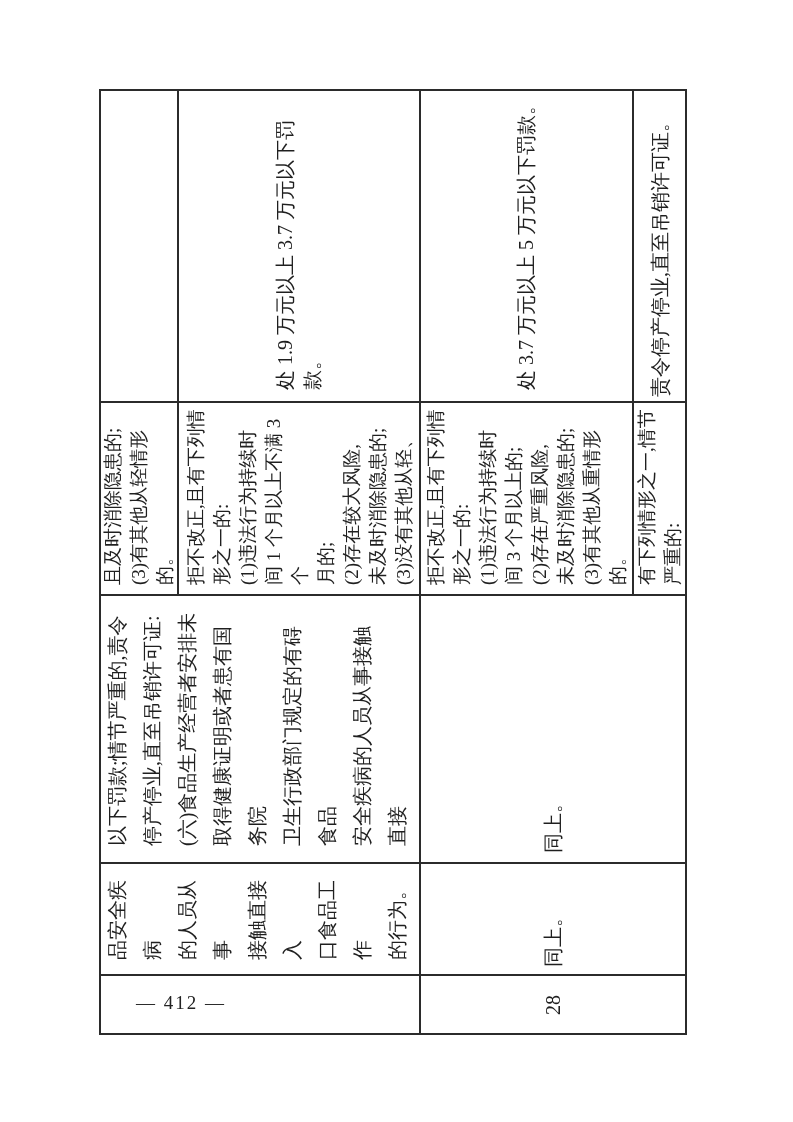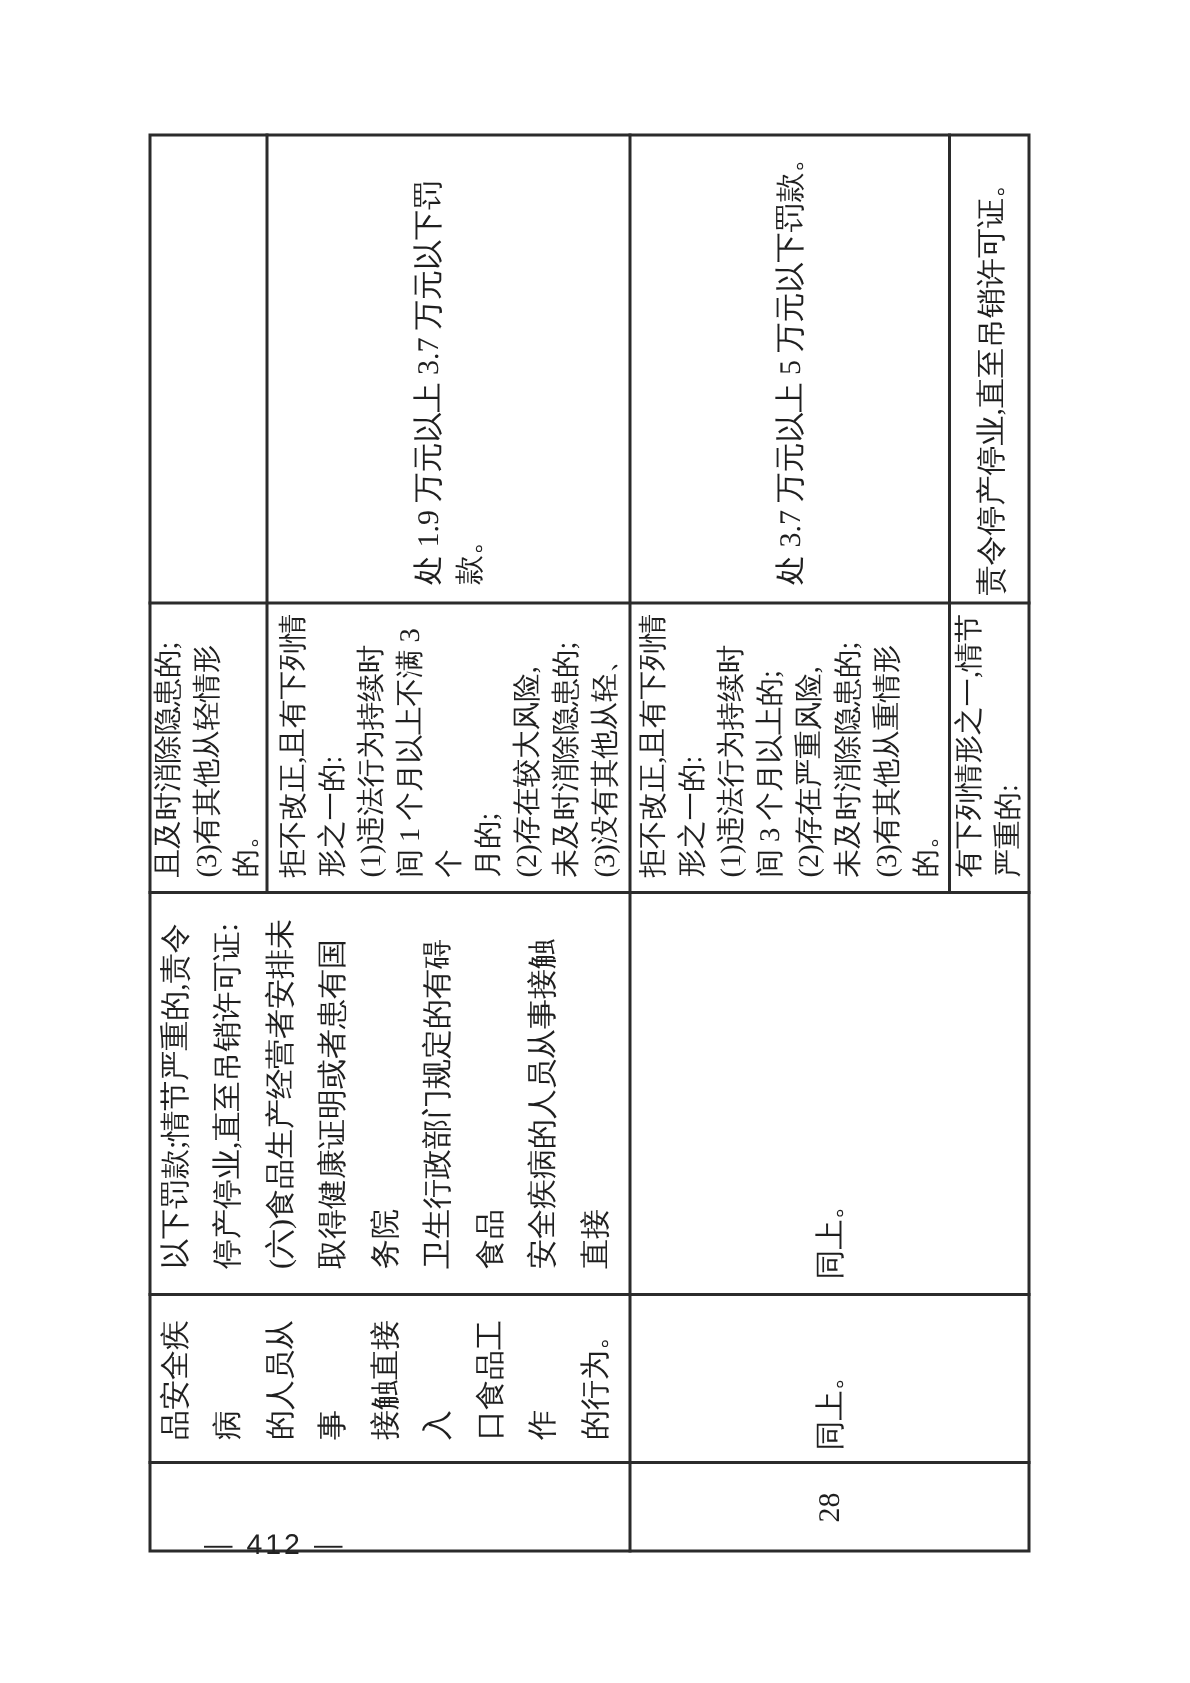--- a/index.html
+++ b/index.html
@@ -58,25 +58,25 @@
   .pen-r1  { left: 633px; top: 0;     width: 313px; height: 79px; }
   .pen-r2  { left: 633px; top: 79px;  width: 313px; height: 242px;
              display: flex; align-items: center; padding-left: 12px; font-size: 20px; }
   .pen-r3  { left: 633px; top: 321px; width: 313px; height: 213px;
              display: flex; align-items: center; padding-left: 12px; font-size: 20px; }
   .pen-r4  { left: 633px; top: 534px; width: 313px; height: 54px;
              display: flex; align-items: center; padding-left: 5px; font-size: 20px; }
 
   .page-number {
     position: absolute;
-    left: 136px; top: 1020px;
+    left: 136px; top: 992px;
     font-size: 19px;
     letter-spacing: 2px;
     color: #222;
-    font-family: Liberation Sans, sans-serif;
+    font-family: Liberation Serif, serif;
   }
 </style>
 </head>
 <body>
 
 <div class="rot">
   <div class="table-frame"></div>
 
   <div class="gridline vline v1"></div>
   <div class="gridline vline v2"></div>

